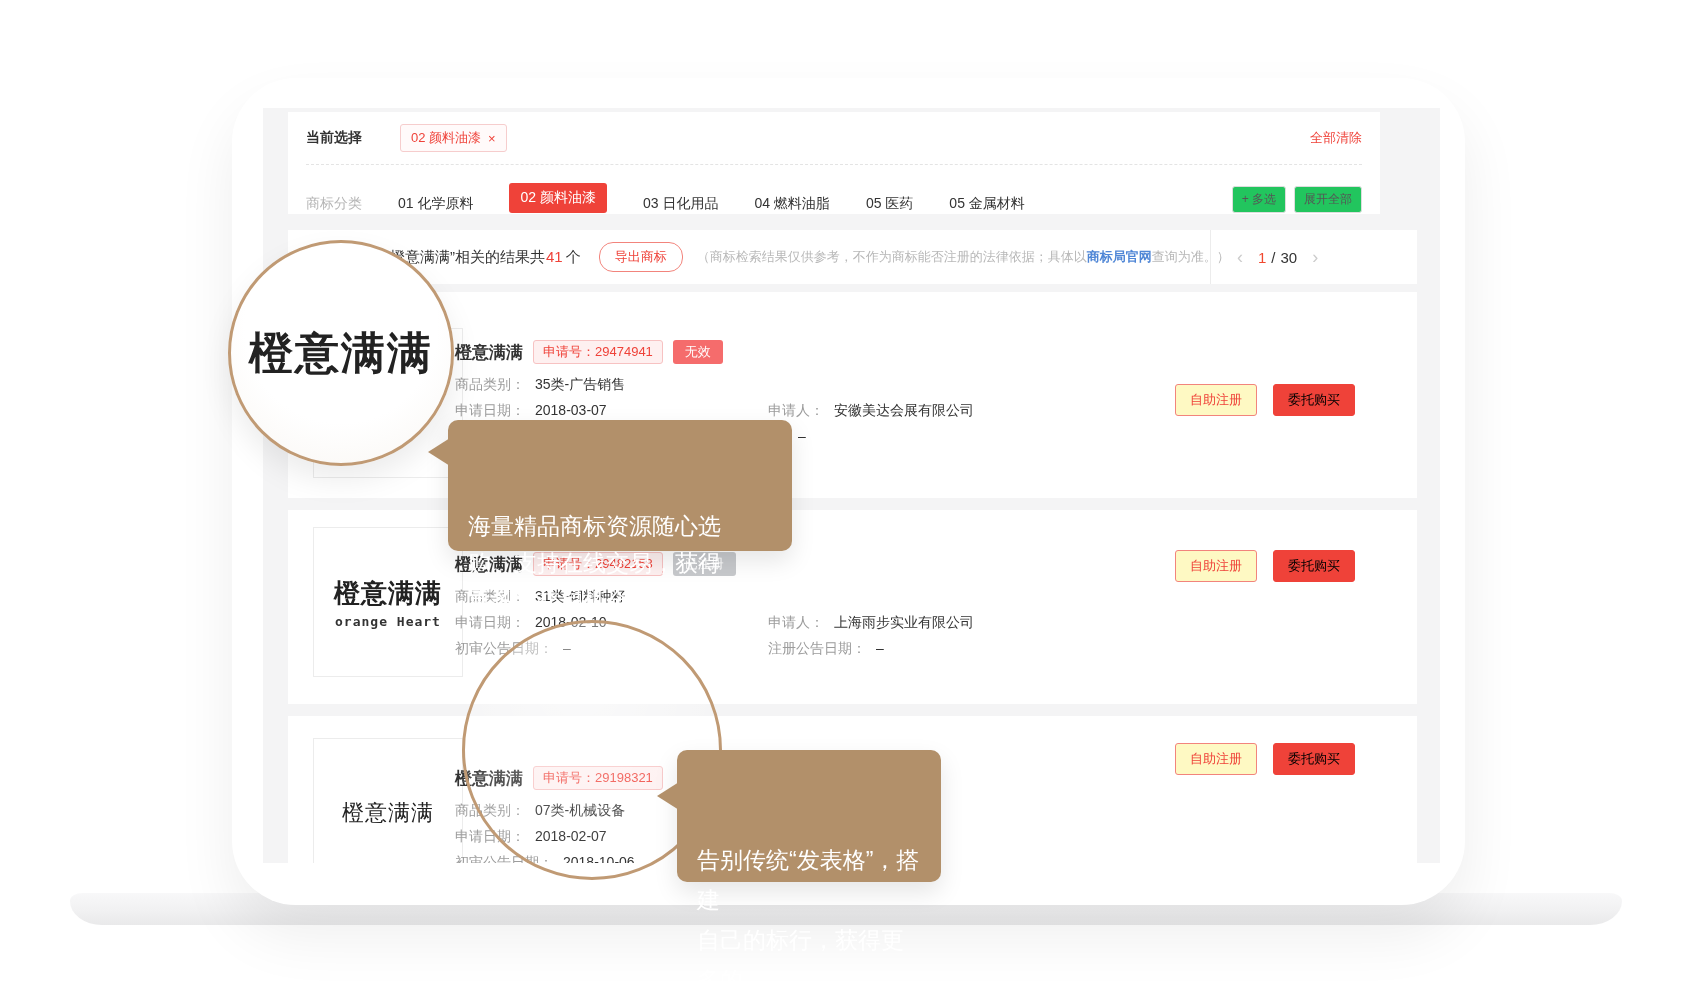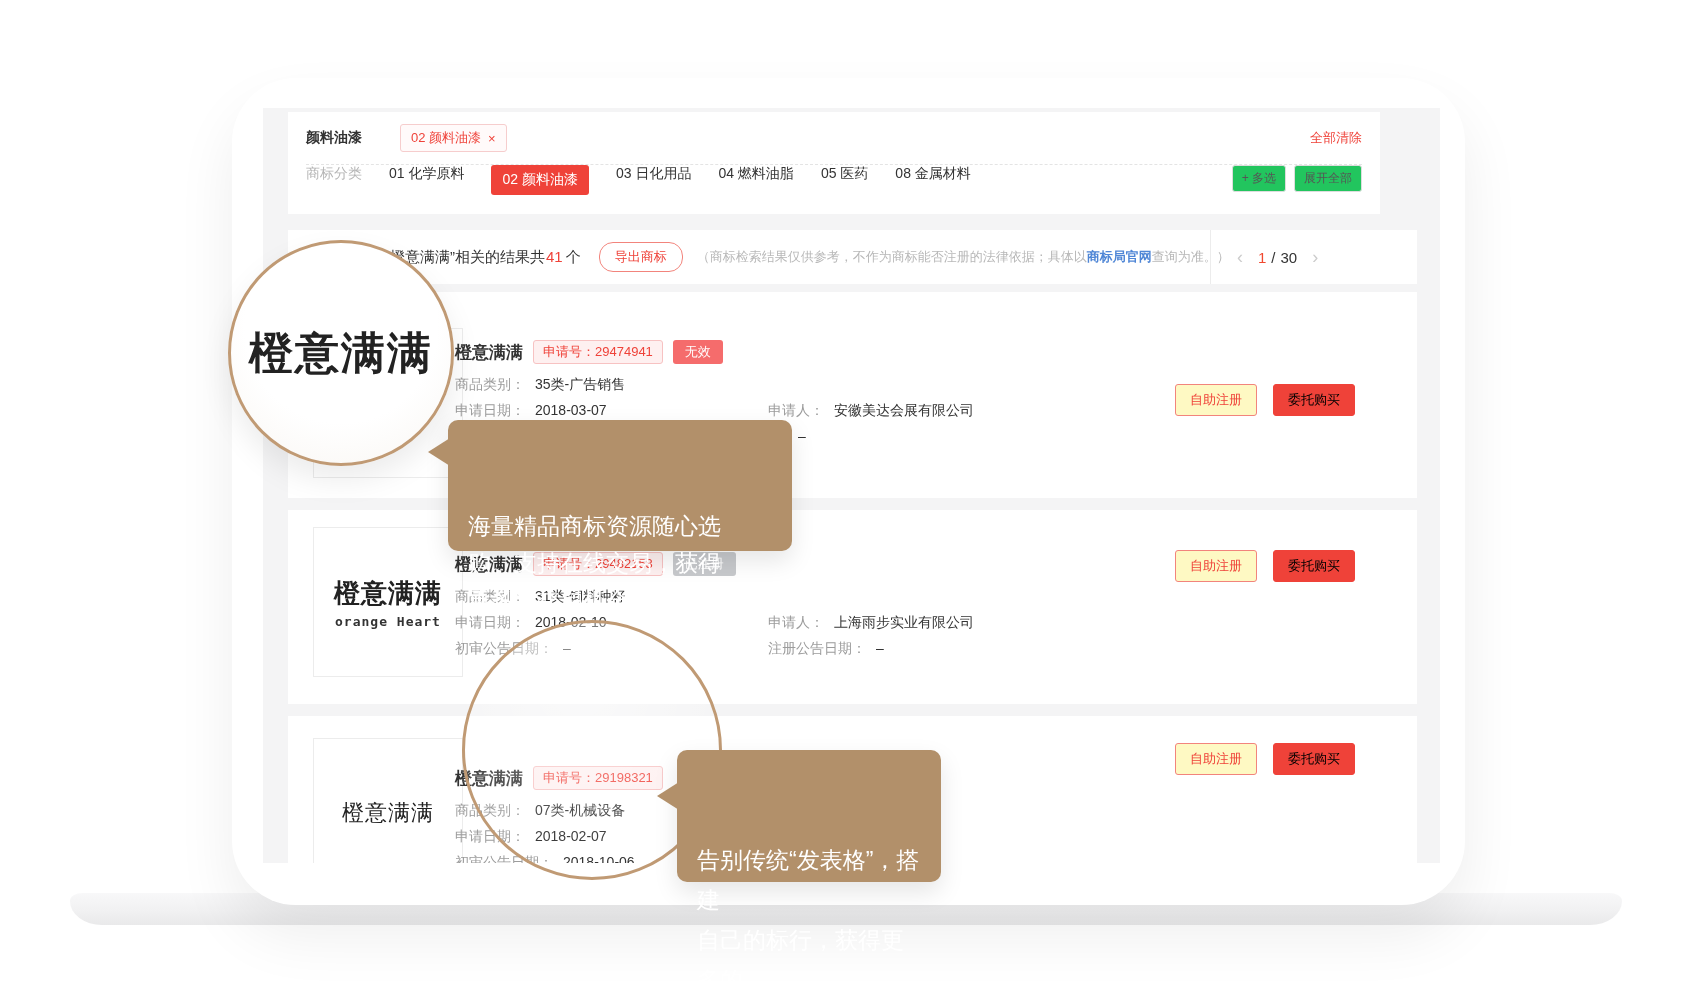--- a/index.html
+++ b/index.html
@@ -23,21 +23,21 @@
   
   .filter-card { left:25px; top:4px; width:1092px; height:102px; }
   .fc-row1 { display:flex; align-items:center; height:52px; padding:0 18px; }
   .fc-label { font-size:14px; font-weight:bold; color:#333; }
   .chip { display:inline-flex; align-items:center; margin-left:38px; padding:4px 10px;
     background:#fffafa; border:1px solid #f6cdcd; border-radius:3px;
     color:#ef4239; font-size:13px; cursor:pointer; }
   .chip .x { margin-left:7px; font-size:13px; }
   .clear-all { margin-left:auto; color:#ef4239; font-size:13px; cursor:pointer; }
   .fc-divider { border-bottom:1px dashed #e4e4e4; margin:0 18px; }
-  .fc-row2 { display:flex; align-items:flex-start; height:48px; padding:0 18px; gap:27px; }
+  .fc-row2 { display:flex; align-items:flex-end; height:48px; padding:0 18px; gap:36px; }
   .cat-label { font-size:14px; color:#b5b5b5; }
   .cat-item { font-size:14px; color:#333; cursor:pointer; white-space:nowrap; }
   .cat-item.selected { background:#ef4239; color:#fff; padding:6px 11px; border-radius:3px; }
   .fc-buttons { margin-left:auto; display:flex; gap:8px; }
   .btn-ghost { font-size:12px; color:#555; background:#22c55e; border:1px solid #ddd;
     border-radius:3px; padding:4px 9px; cursor:pointer; white-space:nowrap; }
 
   
   .results-header { left:25px; top:122px; width:1129px; height:54px;
     display:flex; align-items:center; padding-left:22px; }
@@ -118,36 +118,36 @@
 
 <div class="stage">
 
   <div class="base-strip"></div>
 
   <div class="window">
     <div class="panel">
 
       <div class="card filter-card">
         <div class="fc-row1">
-          <span class="fc-label">颜料油漆</span>
+          <span class="fc-label">当前选择</span>
           <span class="chip">
             <span>02 颜料油漆</span>
             <span class="x">×</span>
           </span>
           <span class="clear-all">全部清除</span>
         </div>
         <div class="fc-divider"></div>
         <div class="fc-row2">
           <span class="cat-label">商标分类</span>
           <span class="cat-item">01 化学原料</span>
           <span class="cat-item selected">02 颜料油漆</span>
           <span class="cat-item">03 日化用品</span>
           <span class="cat-item">04 燃料油脂</span>
           <span class="cat-item">05 医药</span>
-          <span class="cat-item">08 金属材料</span>
+          <span class="cat-item">05 金属材料</span>
           <span class="fc-buttons">
             <button class="btn-ghost">+ 多选</button>
             <button class="btn-ghost">展开全部</button>
           </span>
         </div>
       </div>
 
       <div class="card results-header">
         <span class="summary"><span>为您检索到“橙意满满”相关的结果共</span><span class="count">41</span><span>个</span></span>
         <button class="btn-export">导出商标</button>

